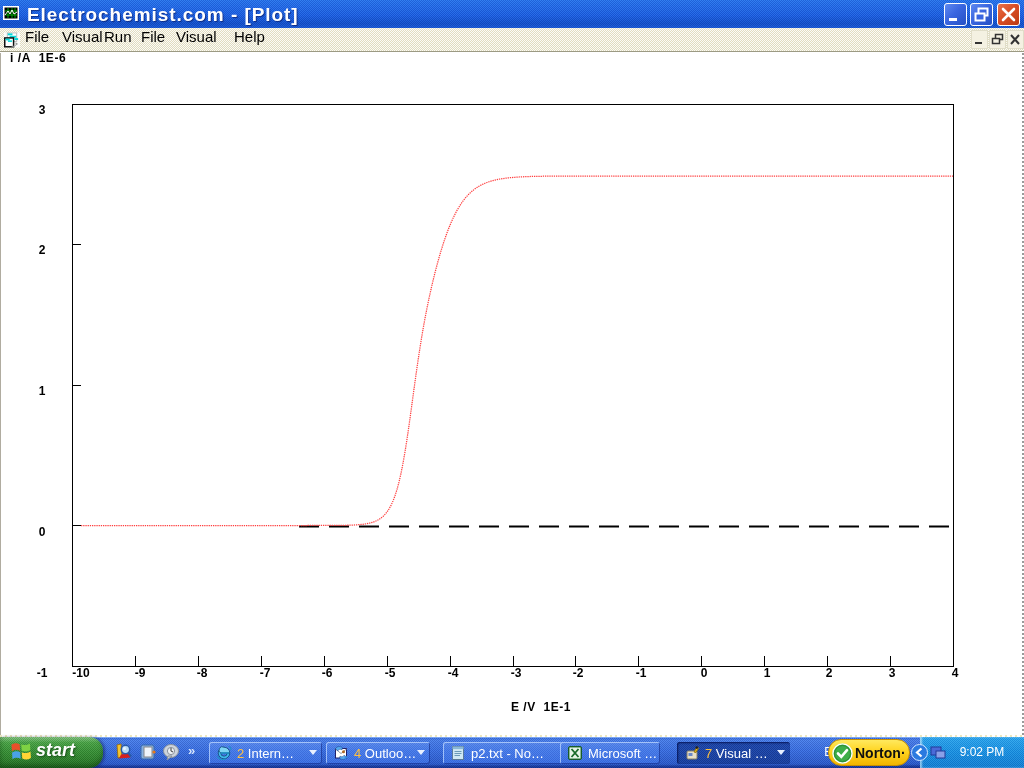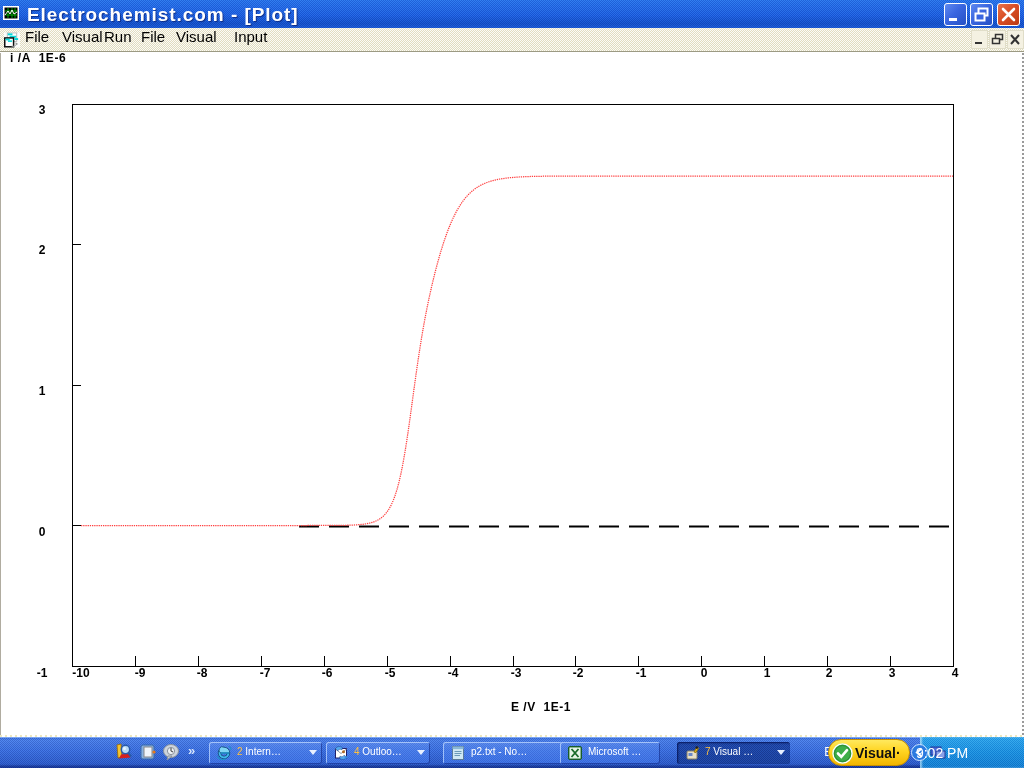--- a/index.html
+++ b/index.html
@@ -59,21 +59,21 @@
   repeating-conic-gradient(rgba(0,60,0,.18) 0% 25%, rgba(180,255,180,.10) 0% 50%),
   linear-gradient(#8cc88a 0%, #4ca448 18%, #3a9038 45%, #2e7e2c 75%, #256e24 100%);
  background-size:2px 2px,100% 100%;
  box-shadow:inset 0 -3px 5px rgba(0,40,0,.4), 2px 0 3px rgba(0,0,40,.4);}
 #startbtn span{position:absolute;left:36px;top:3px;color:#fff;font-weight:bold;
  font-style:italic;font-size:18px;text-shadow:1px 1px 2px rgba(0,40,0,.6);}
 
 .qlicon{position:absolute;top:6px;width:18px;height:18px;}
 #chev{position:absolute;left:188px;top:6px;color:#d5e4fc;font-size:13px;font-weight:bold;}
 
-.taskbtn{position:absolute;top:5px;height:22px;border-radius:2px;color:#fff;font-size:10px;
+.taskbtn{position:absolute;top:5px;height:22px;border-radius:2px;color:#fff;font-size:13px;
  background-image:
   repeating-conic-gradient(rgba(20,50,160,.18) 0% 25%, rgba(140,180,255,.12) 0% 50%),
   linear-gradient(#5b8cee 0%, #477dea 40%, #3b70e4 100%);
  background-size:2px 2px,100% 100%;
  box-shadow:inset 1px 1px 0 rgba(190,215,255,.75), inset -1px -1px 0 rgba(10,30,120,.55);}
 .taskbtn.pressed{background-image:
   repeating-conic-gradient(rgba(5,15,90,.3) 0% 25%, rgba(60,100,200,.15) 0% 50%),
   linear-gradient(#2350b4 0%, #1d47a6 100%);
  background-size:2px 2px,100% 100%;
  box-shadow:inset 1px 1px 2px rgba(0,10,70,.8);padding-left:15px;}
@@ -88,21 +88,21 @@
 #norton{position:absolute;left:828px;top:2px;width:82px;height:27px;border-radius:13px;
  background:linear-gradient(#ffe95e 0%, #ffd421 45%, #f2b500 100%);
  border:1px solid #c88f00;}
 #norton .ntext{position:absolute;left:26px;top:5px;font-weight:bold;font-size:14px;color:#101010;}
 #tray{position:absolute;left:920px;top:0;width:104px;height:31px;
  background-image:
   repeating-conic-gradient(rgba(0,60,160,.18) 0% 25%, rgba(160,220,255,.15) 0% 50%),
   linear-gradient(#2aa8ee 0%, #1590e0 50%, #0d7cd0 100%);
  background-size:2px 2px,100% 100%;
  box-shadow:inset 2px 0 2px rgba(220,245,255,.6);}
-#clock{position:absolute;left:912px;top:8px;width:60px;color:#fff;font-size:14px;text-align:center;}
+#clock{position:absolute;left:952px;top:8px;width:60px;color:#fff;font-size:12px;text-align:center;}
 </style>
 </head>
 <body>
 <div id="screen">
 
   <div id="client"></div>
   <div id="rightedge"></div>
   <div id="bottomedge"></div>
   <svg id="plotsvg" style="position:absolute;left:0;top:0;" width="1024" height="768" shape-rendering="crispEdges">
 
@@ -201,35 +201,46 @@
       <rect x="4.2" y="8.4" width="4.4" height="1.6" fill="#00d8d8"></rect>
       <rect x="11" y="6" width="4" height="2" fill="#00d8d8"></rect>
       <path d="M12.2 10.5 L15 12.2 L12.5 13.6 Z" fill="#909090"></path>
       <path d="M8 14.5 Q11 15.5 13 13.5" fill="none" stroke="#b0b0b0"></path>
     </svg>
     <div class="menuitem" style="left:25px">File</div>
     <div class="menuitem" style="left:62px">Visual</div>
     <div class="menuitem" style="left:104px">Run</div>
     <div class="menuitem" style="left:141px">File</div>
     <div class="menuitem" style="left:176px">Visual</div>
-    <div class="menuitem" style="left:234px">Input</div>
+    <div class="menuitem" style="left:234px">Help</div>
     <div class="mdibtn" style="left:971px"><svg width="15" height="17" viewBox="0 0 15 17">
           <rect x="3" y="11" width="7" height="2" fill="#333"></rect>
         </svg></div>
     <div class="mdibtn" style="left:989px"><svg width="15" height="17" viewBox="0 0 15 17" fill="none" stroke="#333">
           <rect x="5.5" y="3.5" width="7" height="5" stroke-width="1.5"></rect>
           <rect x="2.5" y="7.5" width="7" height="5" fill="#f4f1e2" stroke-width="1.5"></rect>
         </svg></div>
     <div class="mdibtn" style="left:1007px"><svg width="15" height="17" viewBox="0 0 15 17">
           <path d="M3 4 L11 13 M11 4 L3 13" stroke="#333" stroke-width="2"></path>
         </svg></div>
   </div>
 
   <div id="taskbar">
     <div class="topline"></div>
+    <div id="startbtn">
+      <svg style="position:absolute;left:11px;top:4px" width="21" height="22" viewBox="0 0 21 22">
+        <g transform="rotate(-4 10 11)">
+        <path d="M1,3.2 C3.5,1.6 6.5,1.6 9.2,3.2 L9.2,9.6 C6.5,8 3.5,8 1,9.6 Z" fill="#e8502a"></path>
+        <path d="M10.8,3.2 C13.5,4.8 16.5,4.8 19.5,3.2 L19.5,9.6 C16.5,11.2 13.5,11.2 10.8,9.6 Z" fill="#7ed143"></path>
+        <path d="M1,11.2 C3.5,9.6 6.5,9.6 9.2,11.2 L9.2,17.6 C6.5,16 3.5,16 1,17.6 Z" fill="#4aa2e8"></path>
+        <path d="M10.8,11.2 C13.5,12.8 16.5,12.8 19.5,11.2 L19.5,17.6 C16.5,19.2 13.5,19.2 10.8,17.6 Z" fill="#ffd435"></path>
+        </g>
+      </svg>
+      <span>start</span>
+    </div>
 
     <svg class="qlicon" style="left:115px" viewBox="0 0 18 18">
       <path d="M2 2 L6 1 L7 14 L3 15 Z" fill="#f4c430" stroke="#9a6a00" stroke-width="0.8"></path>
       <path d="M4 15.5 L15.5 14.5 L13.5 10.5 L6 11.5 Z" fill="#d42020"></path>
       <circle cx="10.5" cy="6.5" r="4.2" fill="#b8dcf8" stroke="#2a5aa8" stroke-width="1.5"></circle>
       <circle cx="9.5" cy="5.5" r="1.5" fill="#e8f4ff"></circle>
       <line x1="13.2" y1="9.8" x2="16.2" y2="13.5" stroke="#2a5aa8" stroke-width="2.2"></line>
     </svg>
     <svg class="qlicon" style="left:139px" viewBox="0 0 18 18">
       <rect x="2" y="2" width="13" height="14" rx="2" fill="#88b0e0" stroke="#3a6aa8"></rect>
@@ -299,21 +310,21 @@
     </div>
 
     <div id="enbox">EN</div>
     <div id="norton">
       <svg style="position:absolute;left:3px;top:2.5px" width="21" height="21" viewBox="0 0 21 21">
         <circle cx="10.5" cy="10.5" r="10" fill="#3fae49"></circle>
         <circle cx="10.5" cy="10.5" r="9.6" fill="none" stroke="#fff" stroke-width="1.4"></circle>
         <circle cx="10.5" cy="10.5" r="8" fill="none" stroke="#2a8a34" stroke-width="1"></circle>
         <path d="M6 10.5 L9.3 13.8 L15 7.2" fill="none" stroke="#fff" stroke-width="2.6" stroke-linecap="round"></path>
       </svg>
-      <div class="ntext">Visual·</div>
+      <div class="ntext">Norton·</div>
     </div>
     <div id="tray"></div>
     <svg style="position:absolute;left:911px;top:7px" width="17" height="17" viewBox="0 0 17 17">
       <circle cx="8.5" cy="8.5" r="8" fill="#2a7ae0" stroke="#cfe4ff" stroke-width="1"></circle>
       <path d="M10.5 4.5 L6 8.5 L10.5 12.5" fill="none" stroke="#fff" stroke-width="2.2"></path>
     </svg>
     <svg style="position:absolute;left:929px;top:7px" width="18" height="18" viewBox="0 0 18 18">
       <rect x="2" y="3" width="10" height="8" fill="#4a6ad8" stroke="#223a9a"></rect>
       <rect x="7" y="7" width="9" height="7" fill="#8aa0e8" stroke="#223a9a"></rect>
     </svg>

